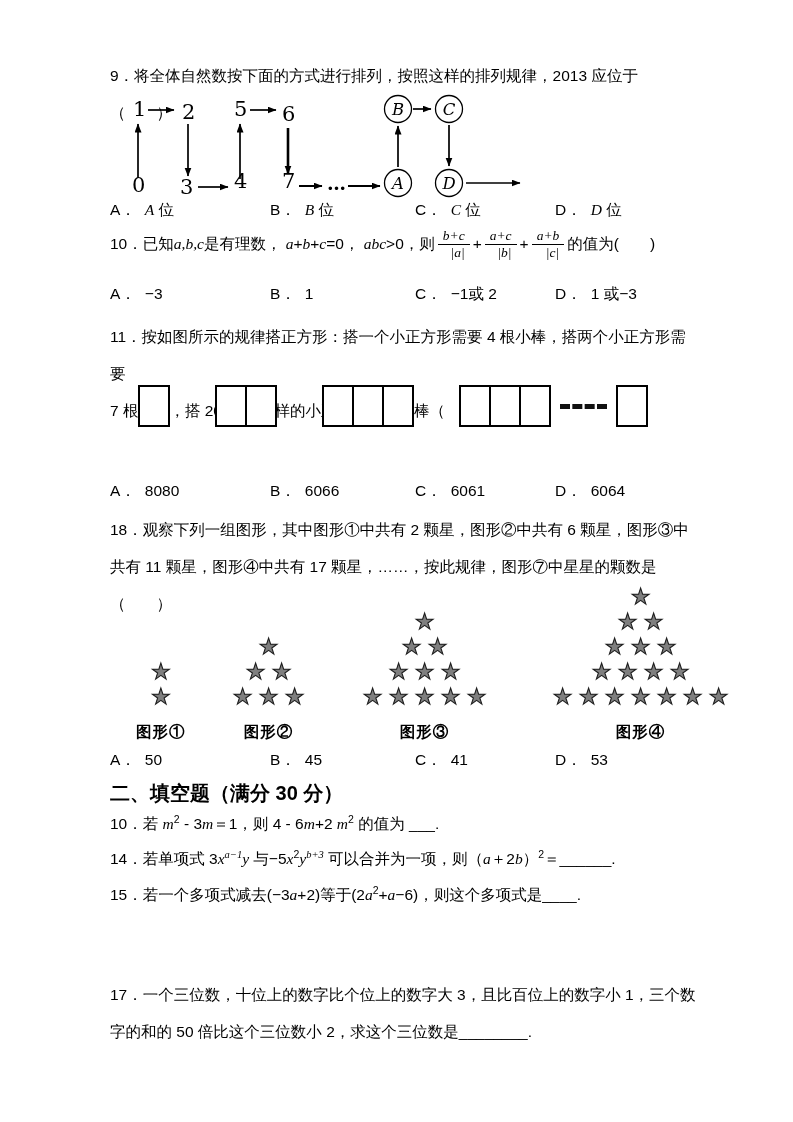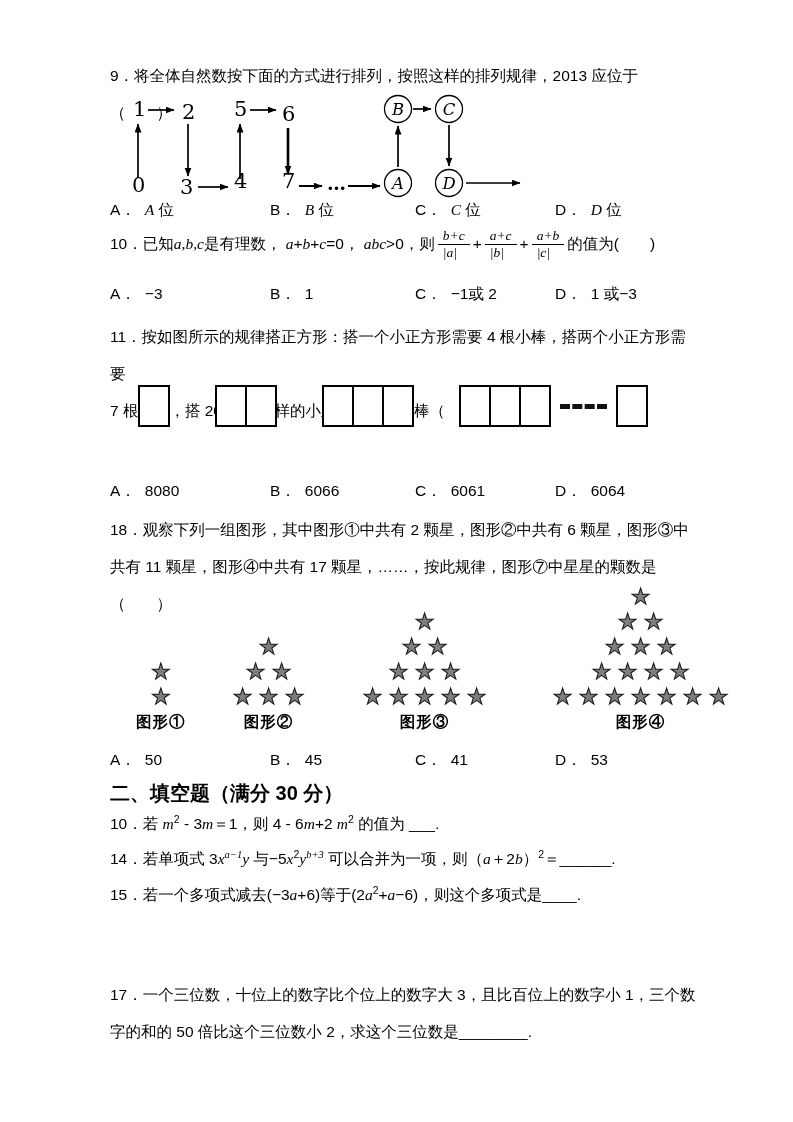--- a/index.html
+++ b/index.html
@@ -2,21 +2,21 @@
 <html><head>
 <meta charset="utf-8">
 <style>
   html,body{margin:0;padding:0;background:#ffffff;}
   .page{position:relative;width:793px;height:1122px;background:#ffffff;overflow:hidden;
         font-family:"Liberation Sans",sans-serif;color:#000;font-size:15.5px;}
   .block{position:absolute;left:110px;}
   .qtext{width:588px;line-height:37px;}
   .it{font-style:italic;font-family:"Liberation Serif",serif;}
   sup.sp{font-size:10.5px;line-height:0;}
-  .frac{display:inline-block;text-align:left;vertical-align:middle;margin:0 3px;
+  .frac{display:inline-block;text-align:right;vertical-align:middle;margin:0 3px;
         font-size:13.5px;font-style:italic;font-family:"Liberation Serif",serif;line-height:1.2;}
   .frac .num{display:block;border-bottom:1.3px solid #000;padding:0 5px;}
   .frac .den{display:block;padding:0 5px;}
   
   .opts{display:flex;width:600px;line-height:20px;}
   .opt{display:flex;}
   .opt:nth-child(1){width:160px;}
   .opt:nth-child(2){width:145px;}
   .opt:nth-child(3){width:140px;}
   .opt-key{margin-right:9px;}
@@ -31,21 +31,21 @@
   .squares .sq-group:last-child{margin-right:0;}
   
   .stars{display:flex;align-items:flex-end;}
   .star-fig{display:flex;flex-direction:column;align-items:center;}
   .star-fig:nth-child(1){margin-right:44px;}
   .star-fig:nth-child(2){margin-right:52px;}
   .star-fig:nth-child(3){margin-right:60px;}
   .star-row{display:flex;justify-content:center;height:25px;}
   .star{width:26px;text-align:center;font-size:22px;line-height:25px;color:#7f7f7f;
         -webkit-text-stroke:1.1px #1f1f1f;text-shadow:0 0 0.5px #1f1f1f;}
-  .star-label{margin-top:3px;font-size:15.5px;font-weight:600;letter-spacing:1px;}
+  .star-label{margin-top:13px;font-size:15.5px;font-weight:600;letter-spacing:1px;}
   
   .q9svg{position:absolute;top:90px;left:118px;}
   .q9svg text{font-family:"DejaVu Serif",serif;}
   .q9svg .digit{font-size:21px;}
   .q9svg .letter{font-size:16.5px;font-style:italic;text-anchor:middle;}
   .q9svg .ell{font-size:19px;font-weight:bold;}
 </style>
 </head>
 <body>
 
@@ -277,21 +277,21 @@
       <span class="opt">
         <span class="opt-key">D．</span>
         <span>53</span>
       </span>
     </div>
 
   <div class="block sec-title" style="top:780px">二、填空题（满分 30 分）</div>
 
   <div class="block qtext" style="top:805px"><span>10．若 </span><span class="it">m</span><sup class="sp">2</sup><span> - 3</span><span class="it">m</span><span>＝1，则 4 - 6</span><span class="it">m</span><span>+2 </span><span class="it">m</span><sup class="sp">2</sup><span> 的值为 ___.</span></div>
   <div class="block qtext" style="top:840px"><span>14．若单项式 3</span><span class="it">x</span><sup class="sp it">a−1</sup><span class="it">y</span><span> 与−5</span><span class="it">x</span><sup class="sp">2</sup><span class="it">y</span><sup class="sp it">b+3</sup><span> 可以合并为一项，则（</span><span class="it">a</span><span>＋2</span><span class="it">b</span><span>）</span><sup class="sp">2</sup><span>＝______.</span></div>
-  <div class="block qtext" style="top:876px"><span>15．若一个多项式减去(−3</span><span class="it">a</span><span>+6)等于(2</span><span class="it">a</span><sup class="sp">2</sup><span>+</span><span class="it">a</span><span>−6)，则这个多项式是____.</span></div>
+  <div class="block qtext" style="top:876px"><span>15．若一个多项式减去(−3</span><span class="it">a</span><span>+2)等于(2</span><span class="it">a</span><sup class="sp">2</sup><span>+</span><span class="it">a</span><span>−6)，则这个多项式是____.</span></div>
 
 
   <div class="block qtext" style="top:976px">
     <div>17．一个三位数，十位上的数字比个位上的数字大 3，且比百位上的数字小 1，三个数</div>
     <div>字的和的 50 倍比这个三位数小 2，求这个三位数是________.</div>
   </div>
 
 </div>
 
 </body></html>

